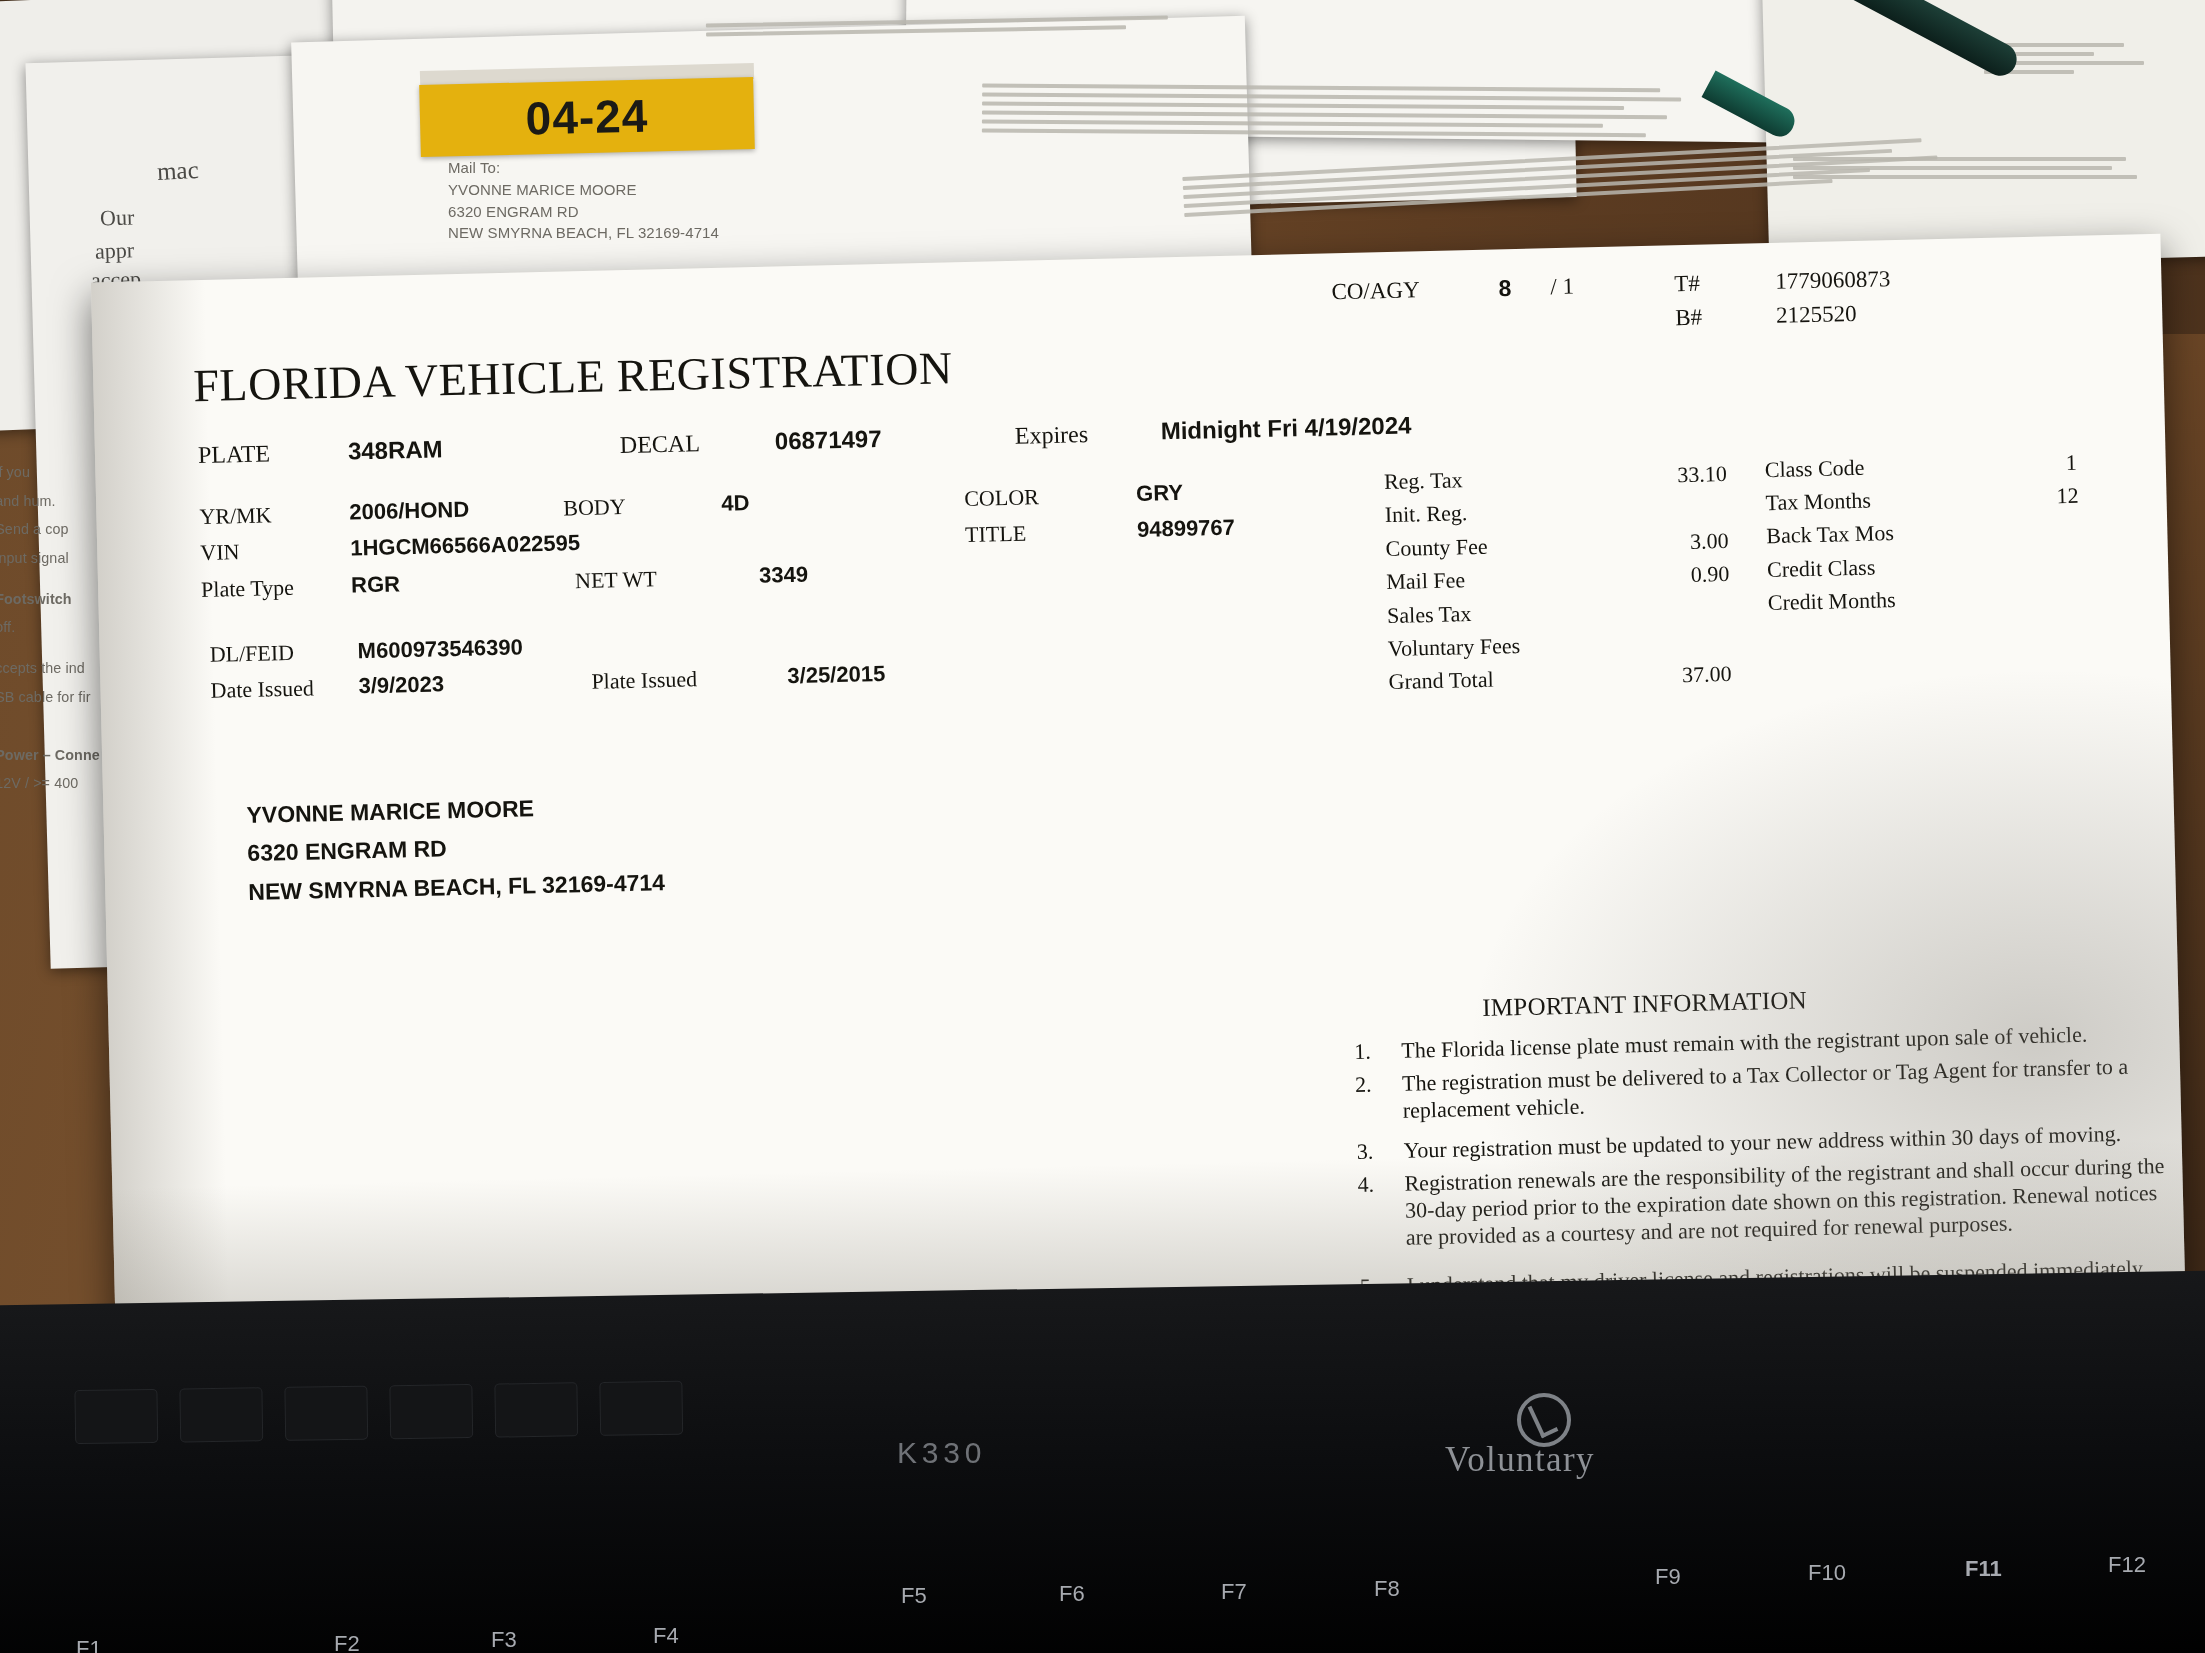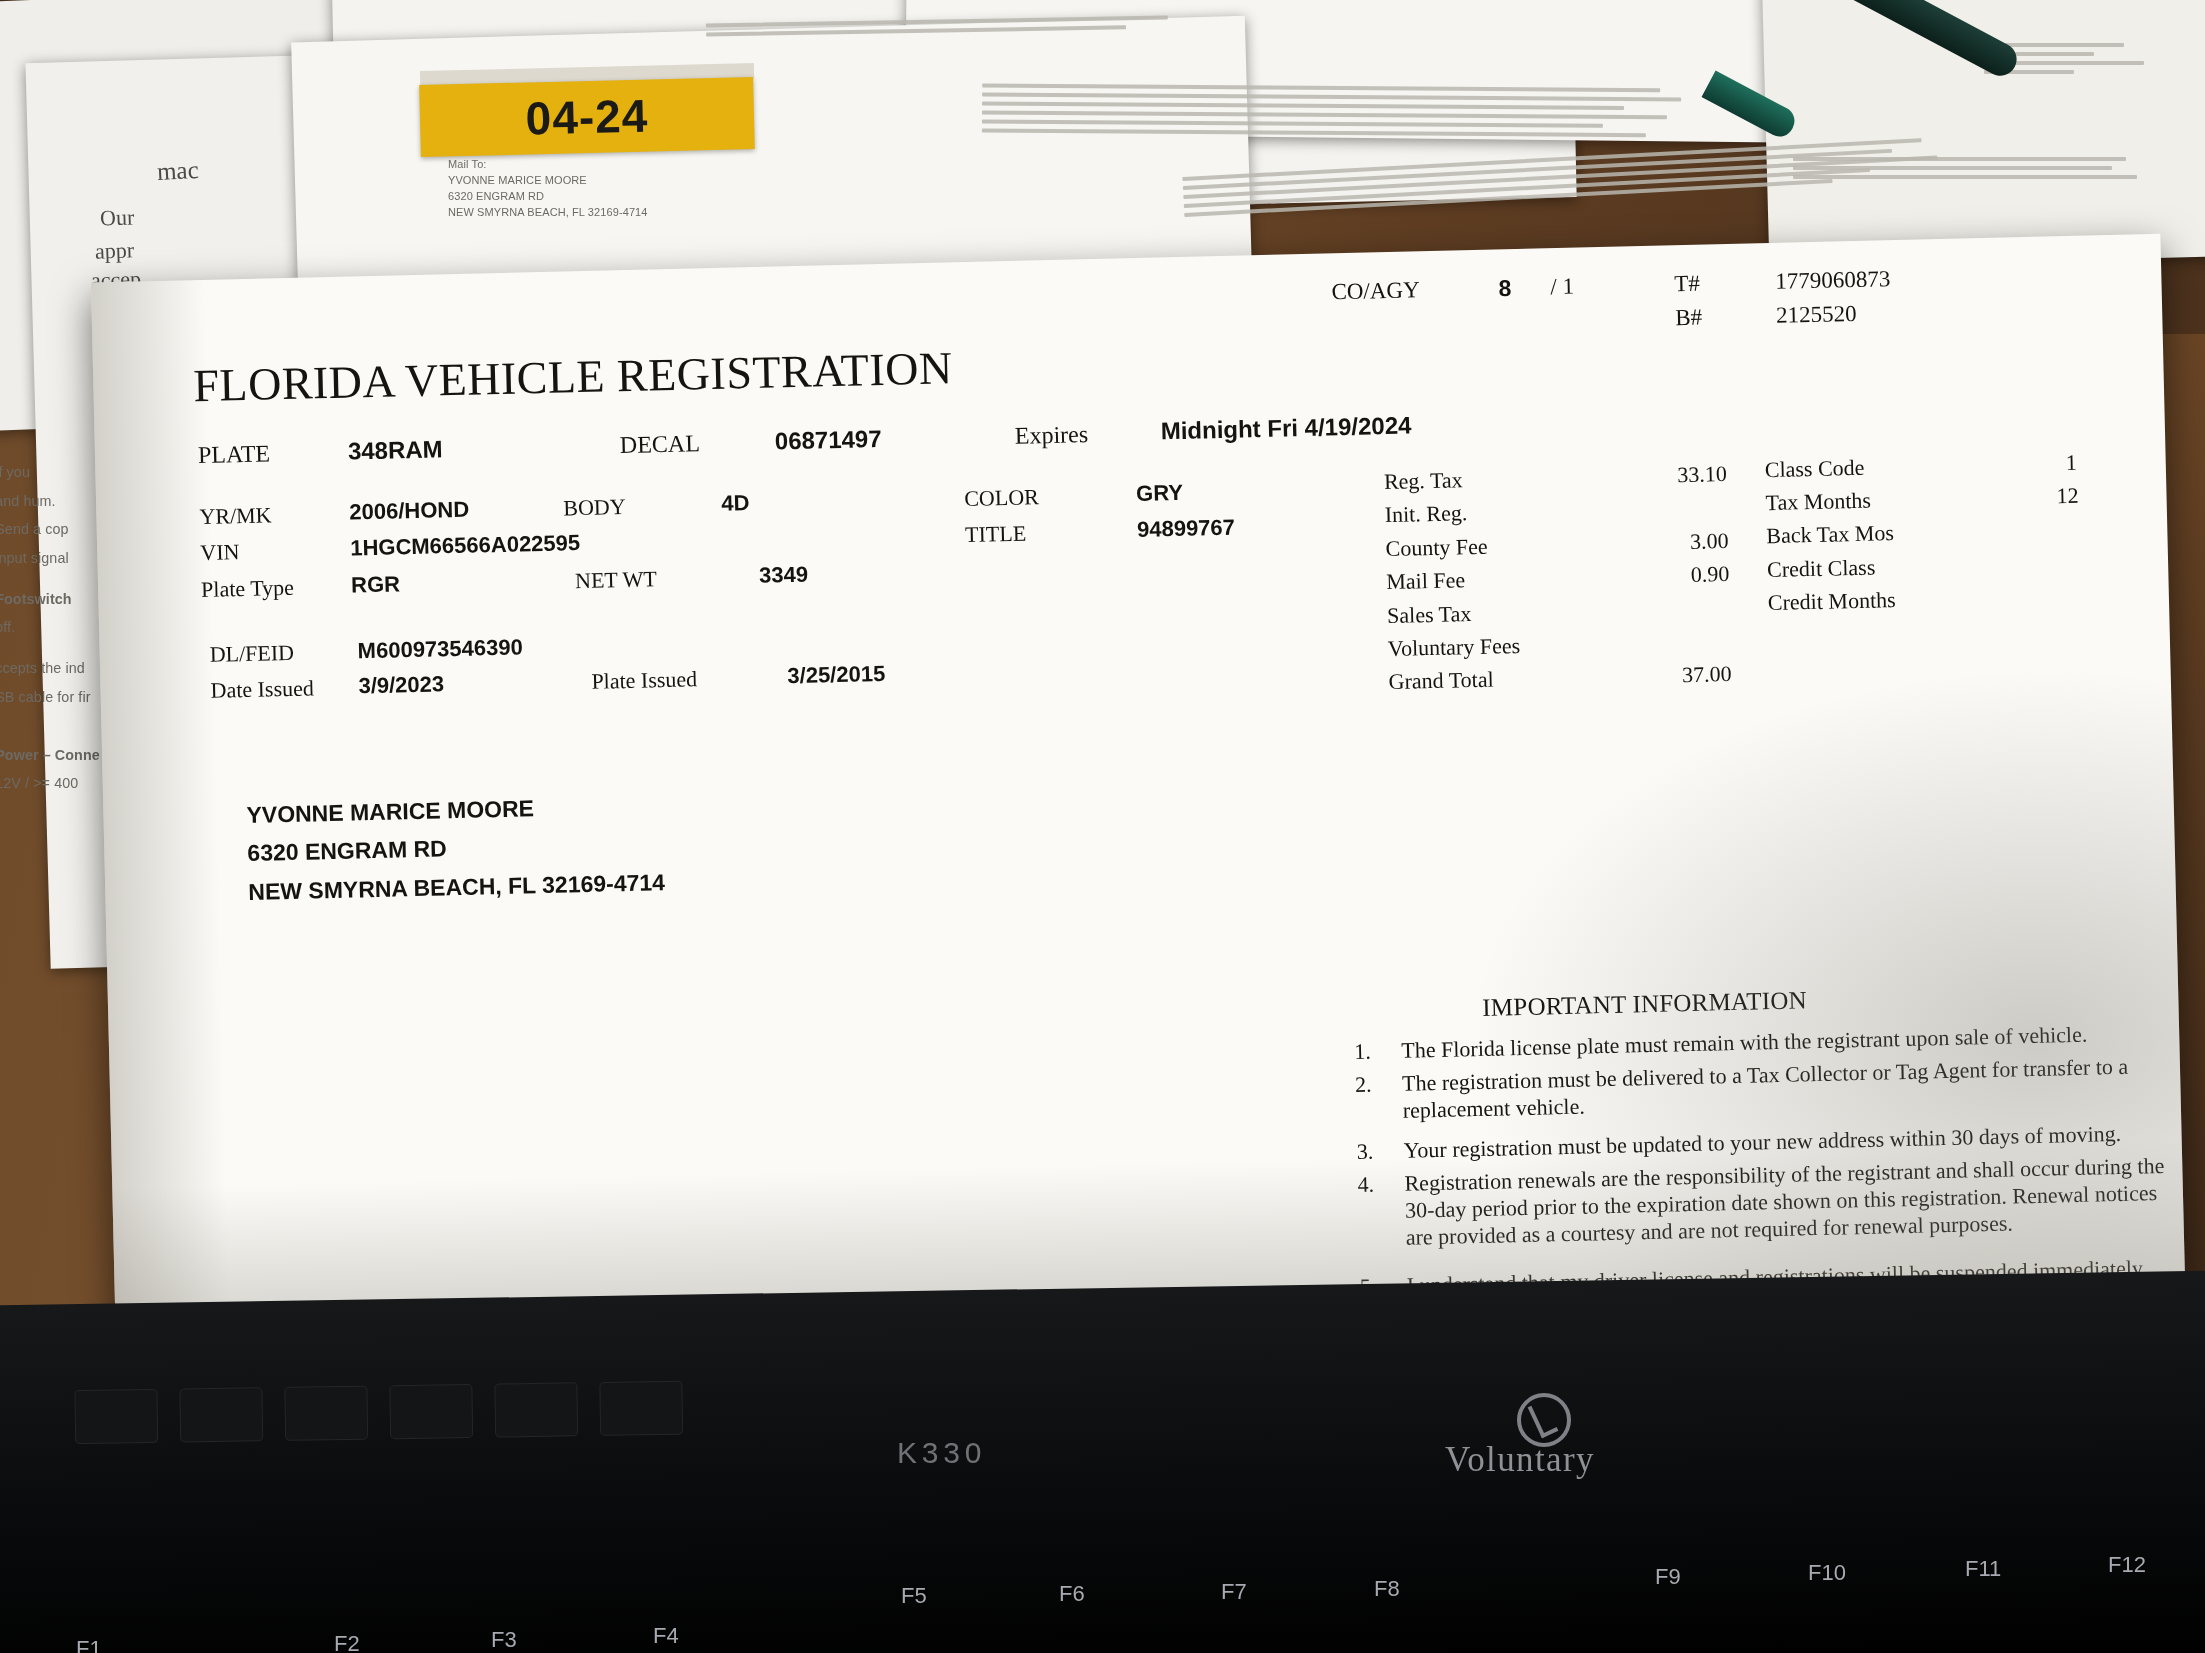--- a/index.html
+++ b/index.html
@@ -29,21 +29,21 @@
   .sticker span{font-family:"Liberation Sans",sans-serif;font-weight:bold;font-size:46px;color:#1b1a16;letter-spacing:1px;}
   .sticker-top{position:absolute;left:420px;top:67px;width:334px;height:16px;background:#ddd9cf;transform:rotate(-1.4deg);}
 
   .pen{position:absolute;left:1736px;top:-19px;width:296px;height:33px;
        transform:rotate(28deg);border-radius:16.7px;
        background:linear-gradient(180deg,#1d3f37,#0c1f1b);}
   .pen-cap{position:absolute;left:1703px;top:91px;width:95px;height:30px;transform:rotate(28deg);
        border-radius:0 14.3px 14.3px 0;background:linear-gradient(180deg,#1f6f5c,#0e3b31);}
 
   .tinytext{position:absolute;font-family:"Liberation Sans",sans-serif;color:#6d6a63;
-            font-size:11px;line-height:1.45;letter-spacing:0.1px;}
+            font-size:15px;line-height:1.45;letter-spacing:0.1px;}
   .tinyblock{position:absolute;}
   .tinyline{height:3.8px;background:#b9b6ae;border-radius:1px;margin-bottom:5.2px;opacity:.85;}
 
   .scribble{position:absolute;color:#4b4a46;font-family:"Liberation Serif",serif;}
 
   
   .kb{position:absolute;left:-19px;top:1288px;width:2251px;height:391px;
       background:linear-gradient(180deg,#17181a 0%,#0c0d0f 45%,#000 100%);
       transform:rotate(-0.9deg);border-radius:12.4px;}
   .kb-label{position:absolute;color:#8d9095;font-family:"Liberation Sans",sans-serif;}
@@ -283,21 +283,21 @@
   <div class="kb-label kb-model">K330</div>
   <div class="kb-label kb-brand">Voluntary</div>
   <div class="logi-dot"></div>
 
   <div class="fkey" style="left:901px;top:1583px;">F5</div>
   <div class="fkey" style="left:1059px;top:1581px;">F6</div>
   <div class="fkey" style="left:1221px;top:1579px;">F7</div>
   <div class="fkey" style="left:1374px;top:1576px;">F8</div>
   <div class="fkey" style="left:1655px;top:1564px;">F9</div>
   <div class="fkey" style="left:1808px;top:1560px;">F10</div>
-  <div class="fkey" style="left:1965px;top:1556px;">F11</div>
+  <div class="fkey" style="left:1965px;top:1556px;font-weight:bold;">F11</div>
   <div class="fkey" style="left:2108px;top:1552px;">F12</div>
   <div class="fkey" style="left:76px;top:1636px;">F1</div>
   <div class="fkey" style="left:334px;top:1631px;">F2</div>
   <div class="fkey" style="left:491px;top:1627px;">F3</div>
   <div class="fkey" style="left:653px;top:1623px;">F4</div>
 
 </div>
 
 
 </body></html>

